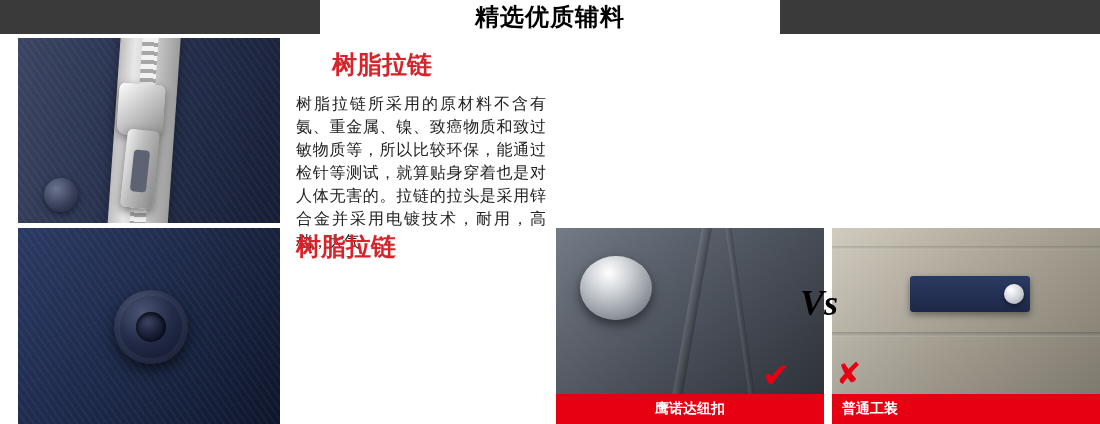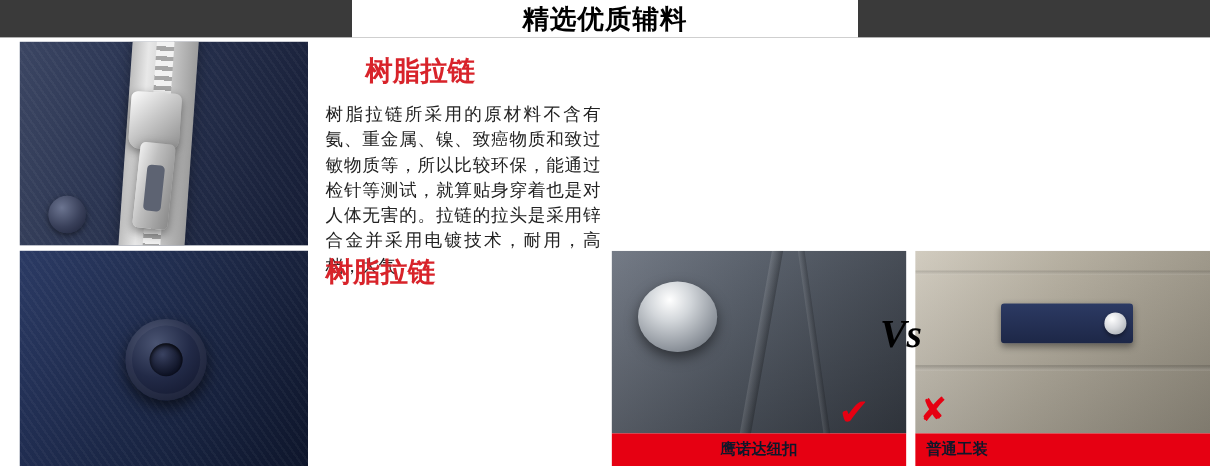--- a/index.html
+++ b/index.html
@@ -181,21 +181,21 @@
     background: linear-gradient(180deg, rgba(0,0,0,.18), rgba(255,255,255,.12));
   }
   .pocket-line2 {
     position: absolute; left: 0; top: 18px; width: 268px; height: 4px;
     background: linear-gradient(180deg, rgba(0,0,0,.14), rgba(255,255,255,.1));
   }
 
   .cmp-caption {
     position: absolute; left: 0; bottom: 0; width: 268px; height: 30px;
     background: #e60012;
-    color: #0f172a; font-size: 14px; font-weight: bold;
+    color: #ffffff; font-size: 14px; font-weight: bold;
     display: flex; align-items: center; justify-content: center;
     font-family: "DejaVu Sans", "Liberation Sans", sans-serif;
   }
   .cmp-caption.left-align { justify-content: flex-start; padding-left: 10px; }
 
   .vs {
     position: absolute; left: 800px; top: 282px;
     font-size: 36px; font-weight: bold; color: #000000; font-style: italic;
     font-family: "Liberation Serif", serif;
   }

